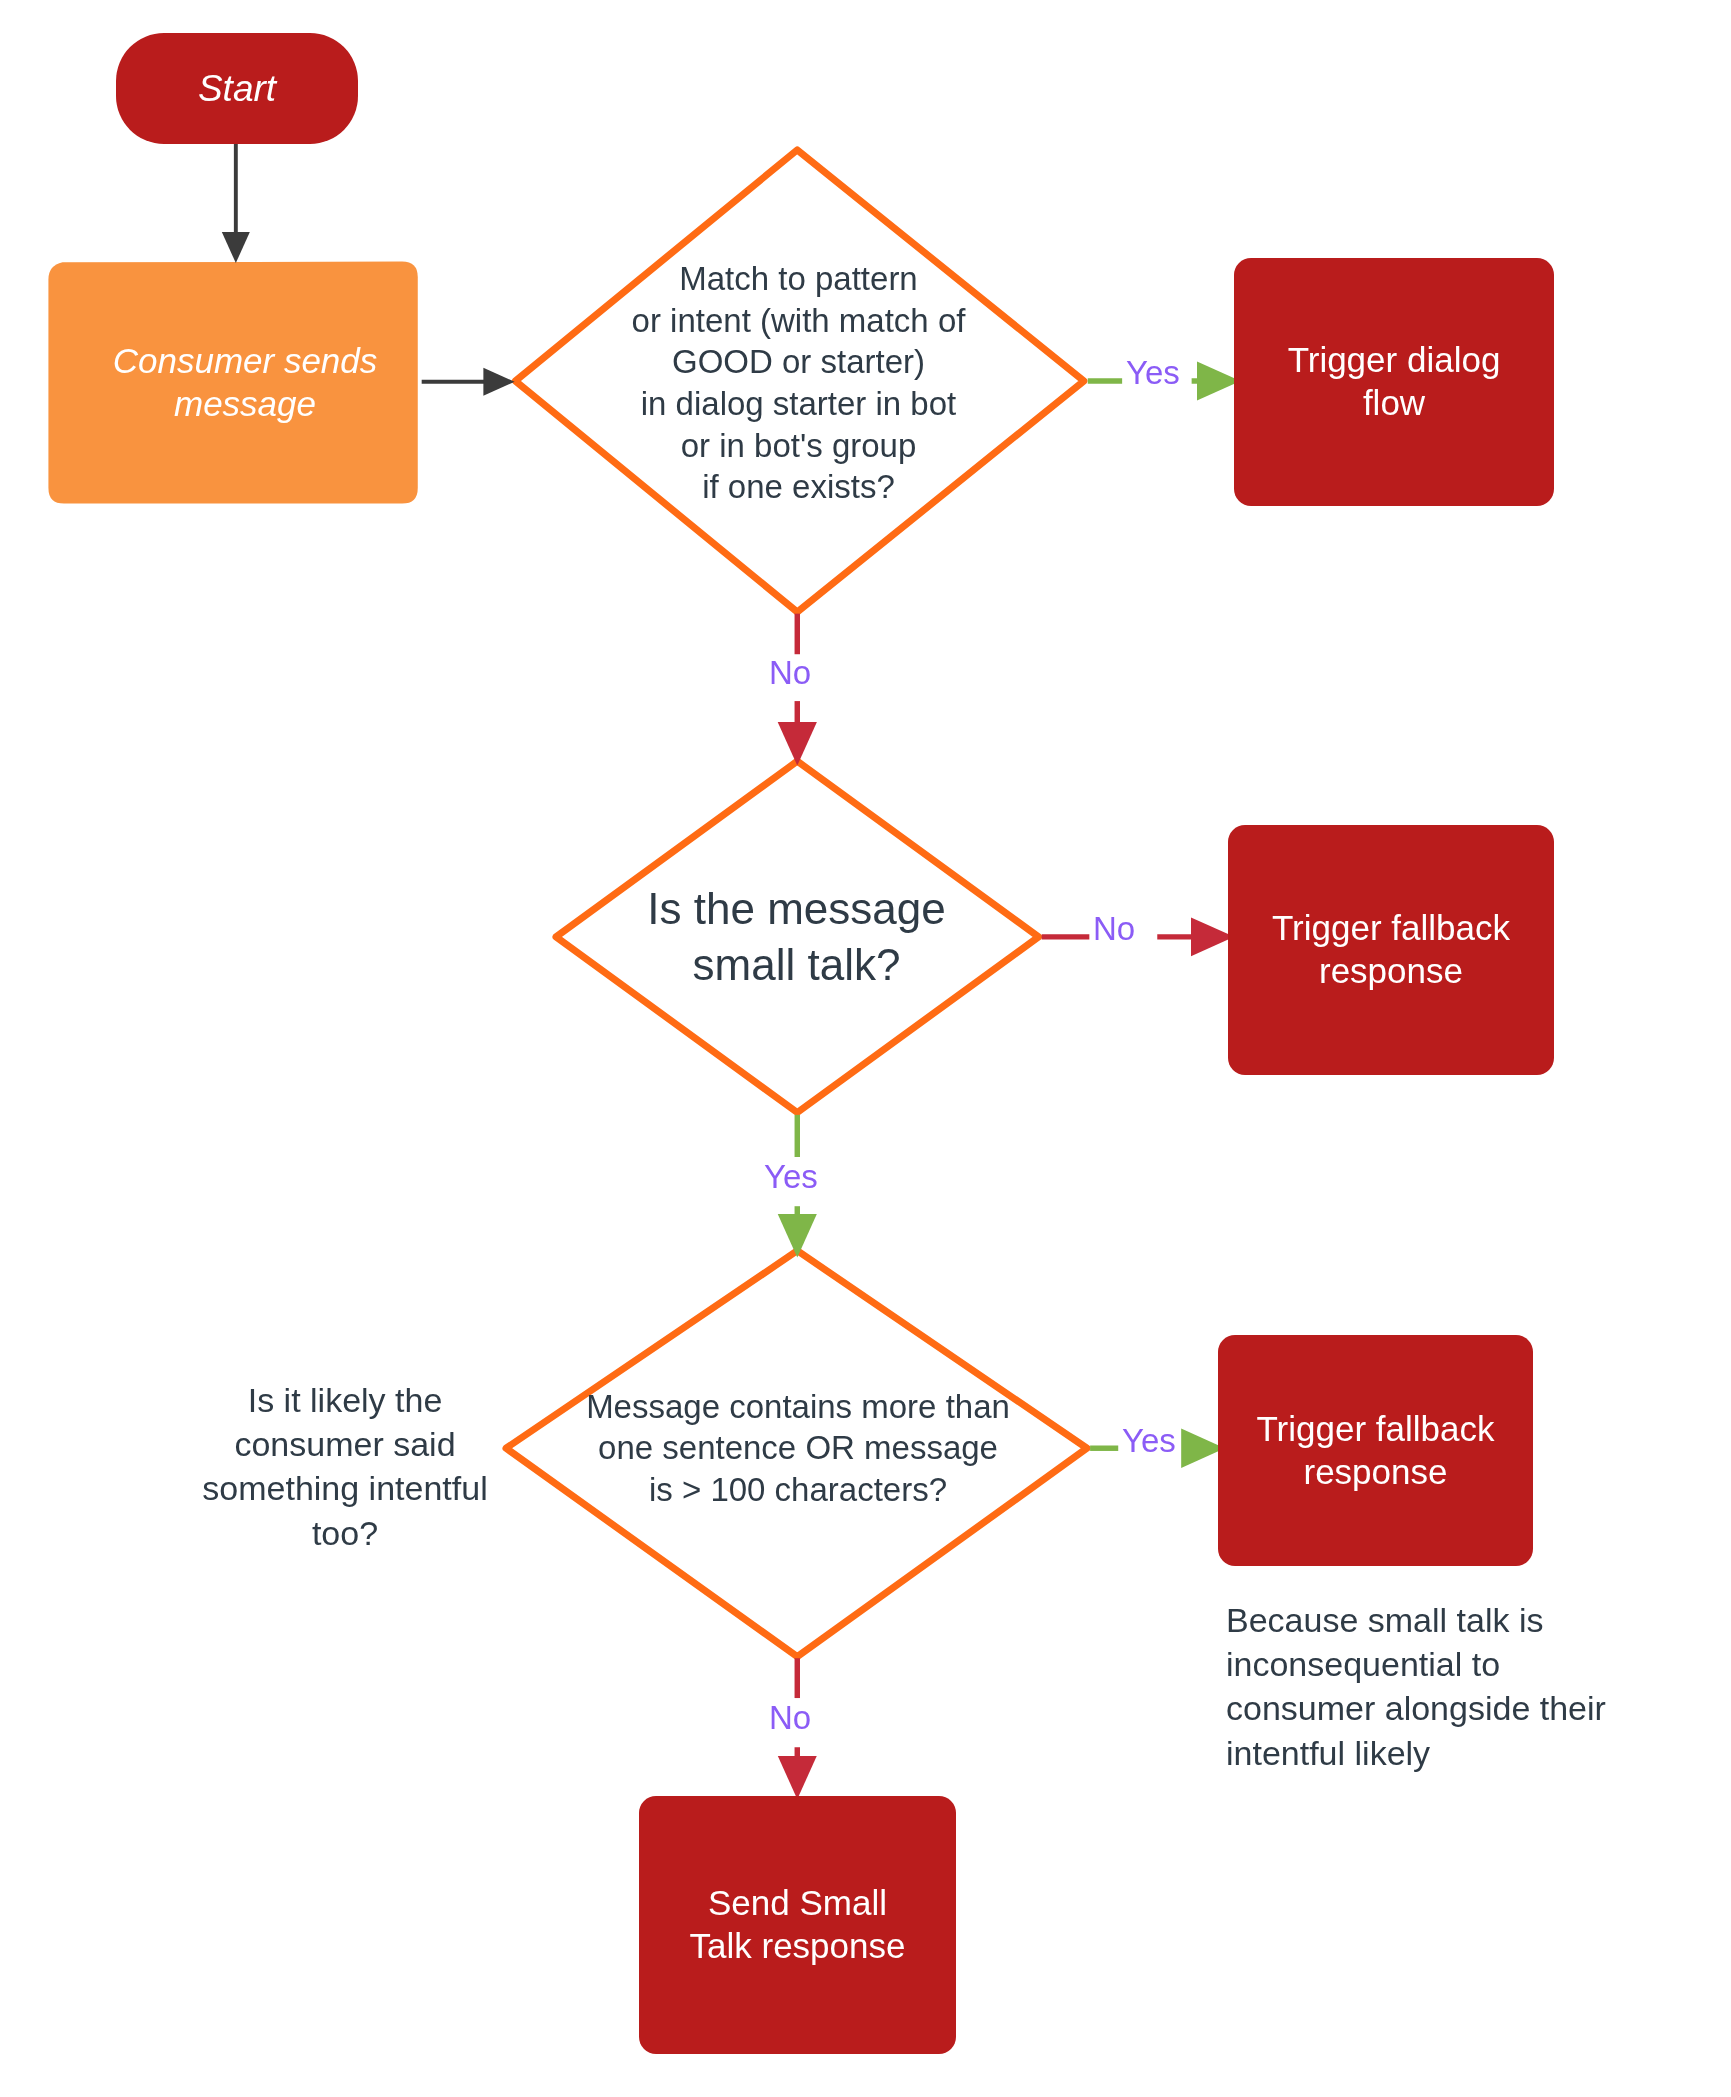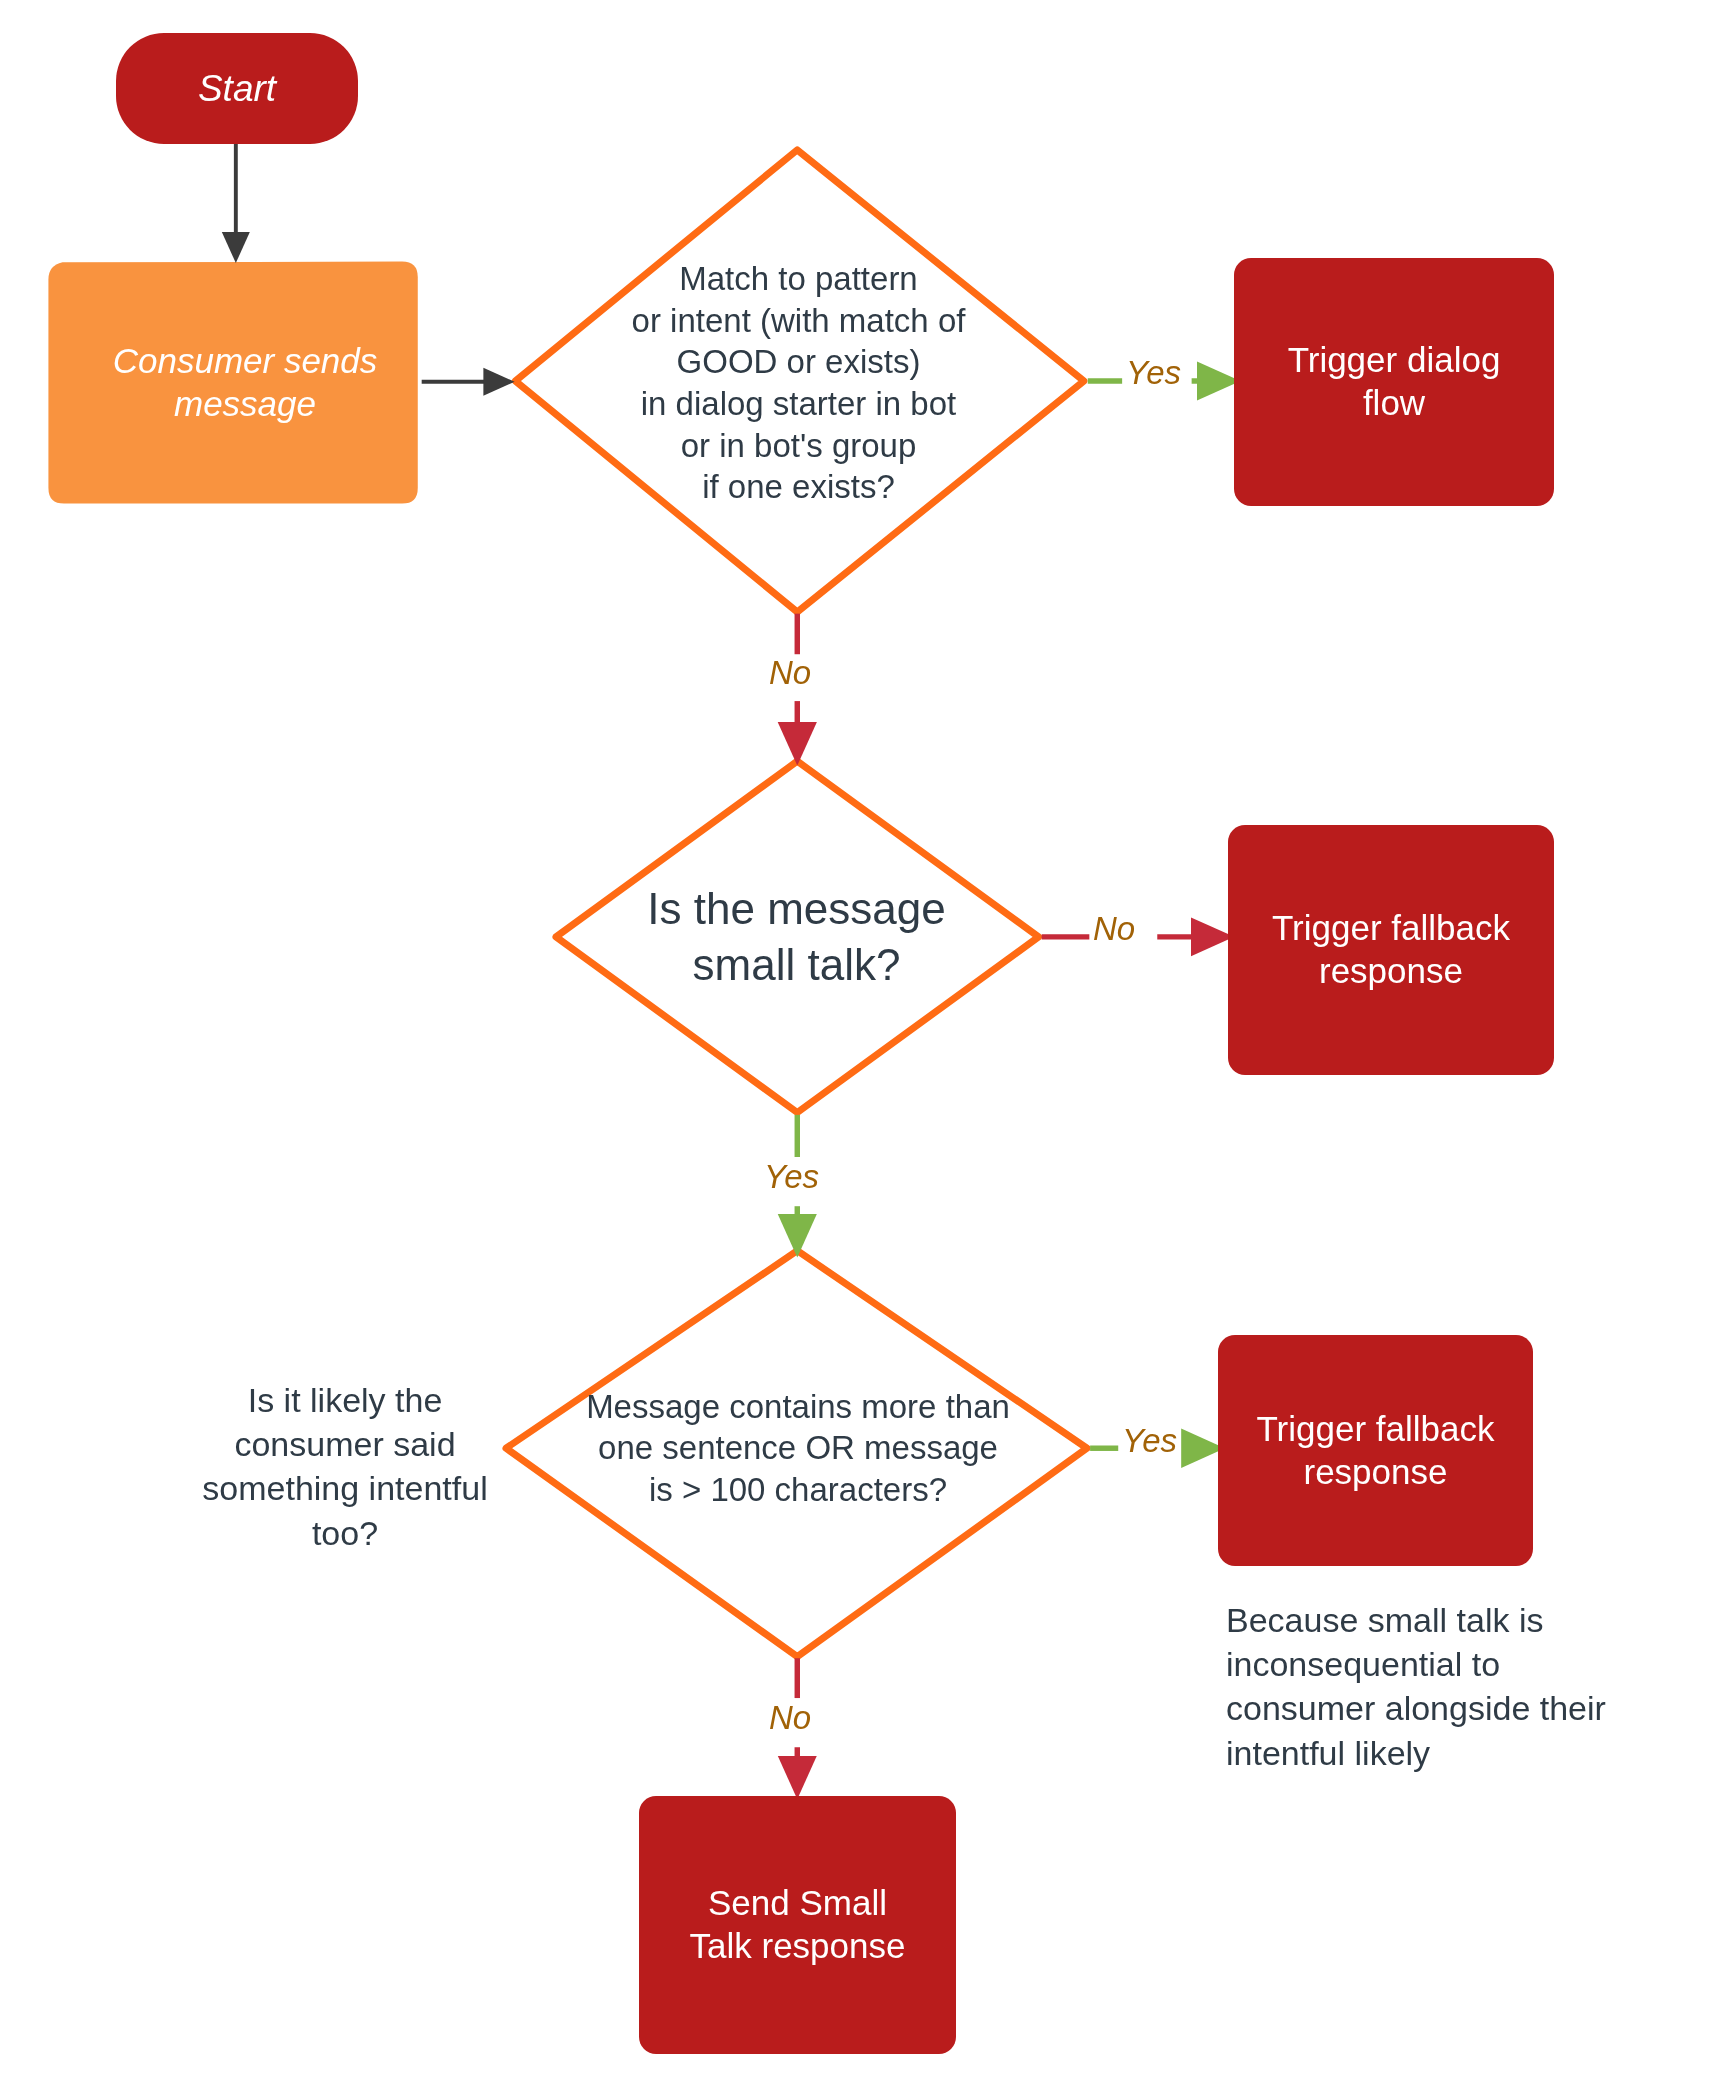--- a/index.html
+++ b/index.html
@@ -5,21 +5,21 @@
   html,body{margin:0;padding:0;background:#ffffff;}
   body{width:1732px;height:2097px;position:relative;overflow:hidden;
        font-family:"Liberation Sans",sans-serif;}
   #canvas{position:absolute;left:0;top:0;width:1732px;height:2097px;}
   .node{position:absolute;box-sizing:border-box;display:flex;align-items:center;
         justify-content:center;text-align:center;color:#ffffff;line-height:1.22;}
   .proc{background:#b91c1c;border-radius:17px;}
   .start{background:#b91c1c;border-radius:48px;font-style:italic;}
   .diamond-label{position:absolute;display:flex;align-items:center;justify-content:center;
         text-align:center;color:#2F3B46;line-height:1.26;}
-  .edge-label{position:absolute;color:#a16207;line-height:1;white-space:nowrap;font-style:italic;}
+  .edge-label{position:absolute;color:#8b5cf6;line-height:1;white-space:nowrap;}
   .note{position:absolute;color:#2F3B46;line-height:1.3;}
   svg.layer{position:absolute;left:0;top:0;width:1732px;height:2097px;overflow:visible;}
 </style>
 </head>
 <body>
 
 <div id="canvas">
 
   <svg class="layer" viewBox="0 0 2218 2686" preserveAspectRatio="none">
     <defs>
@@ -72,21 +72,21 @@
 
   <div class="node" style="left:48px;top:262px;width:370px;height:242px;font-size:35px;font-style:italic;
               flex-direction:column;padding-left:24px;">
     <span>Consumer sends</span>
     <span>message</span>
   </div>
 
   <div class="diamond-label" style="left:566px;top:250px;width:465px;height:266px;font-size:33px;flex-direction:column;">
     <span>Match to pattern</span>
     <span>or intent (with match of</span>
-    <span>GOOD or exists)</span>
+    <span>GOOD or starter)</span>
     <span>in dialog starter in bot</span>
     <span>or in bot's group</span>
     <span>if one exists?</span>
   </div>
 
   <div class="node proc" style="left:1234px;top:258px;width:320px;height:248px;font-size:35px;flex-direction:column;">
     <span>Trigger dialog</span>
     <span>flow</span>
   </div>
 

